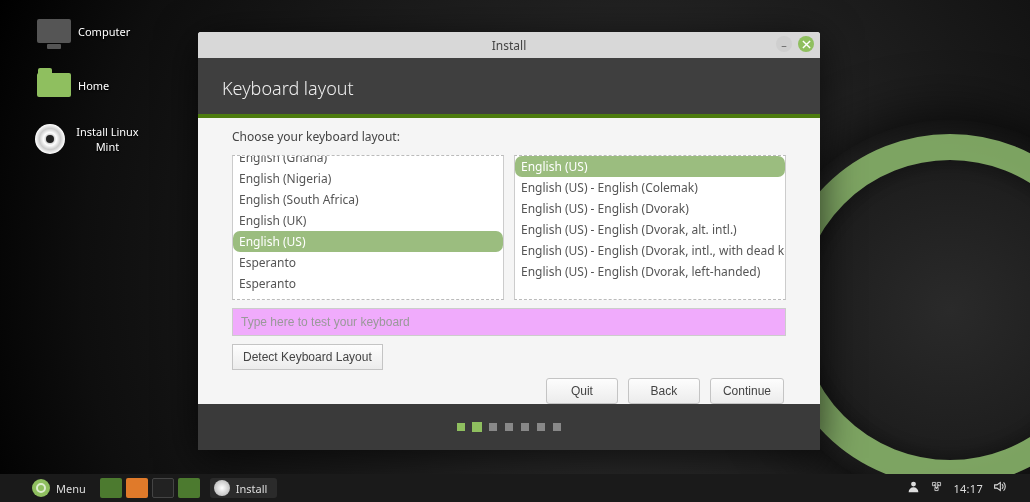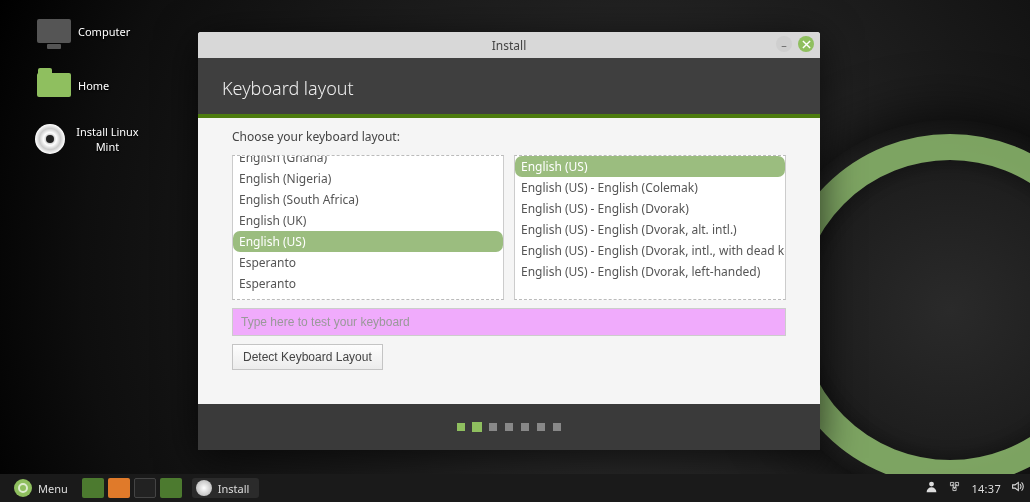--- a/index.html
+++ b/index.html
@@ -140,21 +140,21 @@
 .dot.done { background: #8fbf5f; }
 .dot.active { background: #8fbf5f; transform: scale(1.25); }
 
 
 .panel {
   position: absolute;
   left: 0; bottom: 0; width: 100%; height: 28px;
   background: #1a1a1a;
   display: flex; align-items: center;
   color: #ddd; font-size: 11px;
-  padding: 0 6px;
+  padding: 0 24px;
 }
 .panel .menu-btn {
   display: flex; align-items: center; gap: 6px;
   padding: 2px 8px; cursor: pointer;
 }
 .mint-logo { width: 18px; height: 18px; border-radius: 50%; background: #8fbf5f; position: relative; }
 .mint-logo::after { content:""; position:absolute; inset:4px; border:2px solid #fff; border-radius:50%; opacity:.7; }
 .panel .launchers { display: flex; gap: 4px; margin-left: 6px; }
 .launch { width: 22px; height: 20px; background: #333; border-radius: 2px; display:flex; align-items:center; justify-content:center; cursor:pointer; position:relative; }
 .launch.desktop-l { background: #4c7a2f; }
@@ -236,20 +236,25 @@
           <div class="item">English (US) - English (Dvorak, alt. intl.)</div>
           <div class="item">English (US) - English (Dvorak, intl., with dead keys)</div>
           <div class="item">English (US) - English (Dvorak, left-handed)</div>
         </div>
     </div>
 
     <input class="test-input" type="text" placeholder="Type here to test your keyboard" style="">
 
     <button class="detect-btn">Detect Keyboard Layout</button>
 
+    <div class="nav-row">
+      <button>Quit</button>
+      <button>Back</button>
+      <button>Continue</button>
+    </div>
   </div>
 
   <div class="progress-dots" id="dots">
       <div class="dot done"></div>
       <div class="dot active"></div>
       <div class="dot"></div>
       <div class="dot"></div>
       <div class="dot"></div>
       <div class="dot"></div>
       <div class="dot"></div>
@@ -271,18 +276,18 @@
     <div class="disc-small"></div>
     <span>Install</span>
   </div>
   <div class="tray">
     <span><svg viewBox="0 0 16 16">
           <path d="M8 8a3 3 0 100-6 3 3 0 000 6zm-6 7a6 6 0 1112 0H2z"></path>
         </svg></span>
     <span><svg viewBox="0 0 16 16">
           <path d="M3 3h4v4H3zM9 3h4v4H9zM6 9h4v4H6zM5 5l3 6 3-6" stroke="#ddd" stroke-width="1" fill="none"></path>
         </svg></span>
-    <span class="clock">14:37</span>
+    <span class="clock">14:17</span>
     <span><svg viewBox="0 0 16 16">
           <path d="M2 6h3l4-3v10l-4-3H2zM11 5a4 4 0 010 6M13 3a7 7 0 010 10" stroke="#ddd" stroke-width="1.3" fill="none"></path>
         </svg></span>
   </div>
 </div>
 
 </body></html>

